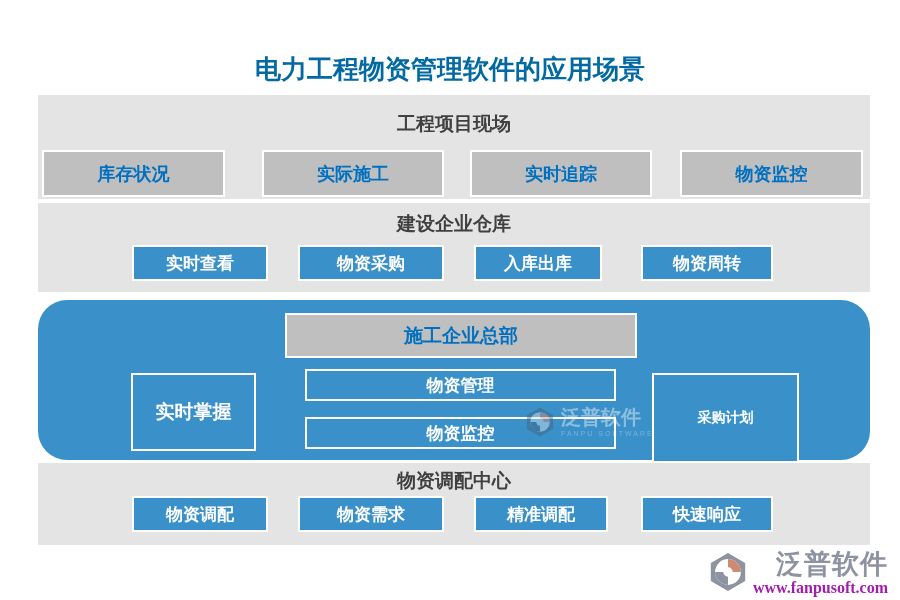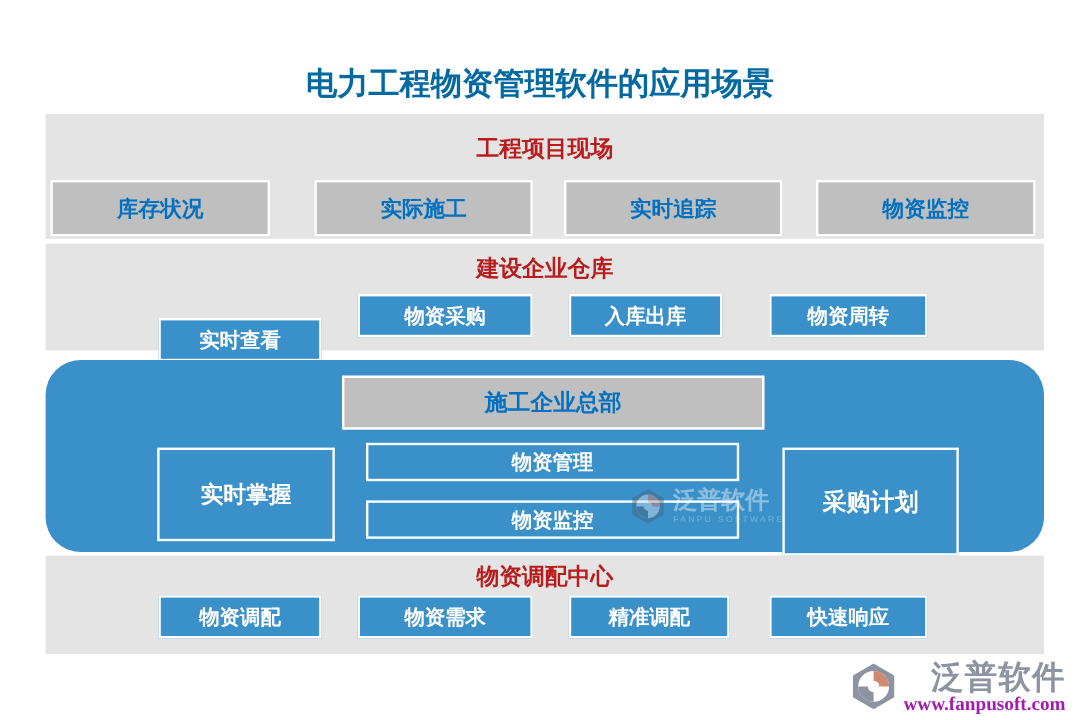--- a/index.html
+++ b/index.html
@@ -4,46 +4,46 @@
 <style>
   html,body{margin:0;padding:0;background:#fff;}
   body{width:900px;height:600px;font-family:"Liberation Sans","DejaVu Sans",sans-serif;}
   .page{position:relative;width:900px;height:600px;background:#fff;overflow:hidden;}
   .title{position:absolute;top:52px;left:0;width:100%;text-align:center;
          font-size:26px;font-weight:bold;color:#0369a1;}
   .section{position:absolute;left:38px;width:832px;}
   .sec-gray{background:#e4e4e4;}
   .sec-blue{background:#3a90c8;}
   .sec-header{position:absolute;left:0;width:100%;text-align:center;
-              color:#b91c1c;font-weight:bold;font-size:19px;}
+              color:#404040;font-weight:bold;font-size:19px;}
   .node{position:absolute;display:flex;align-items:center;justify-content:center;
         font-weight:bold;border:2px solid #fff;box-sizing:border-box;cursor:default;}
   .node-gray{background:#bfbfbf;color:#0070c0;font-size:18px;}
   .node-blue{background:#3a90c8;color:#fff;font-size:17px;}
 
   #sec1{top:95px;height:104px;}
   #sec1 .sec-header{top:16px;}
   #sec1 .b1{left:4px;top:55px;width:183px;height:47px;}
   #sec1 .b2{left:224px;top:55px;width:182px;height:47px;}
   #sec1 .b3{left:432px;top:55px;width:182px;height:47px;}
   #sec1 .b4{left:642px;top:55px;width:183px;height:47px;}
 
   #sec2{top:203px;height:89px;}
   #sec2 .sec-header{top:8px;}
-  #sec2 .b1{left:94px;top:42px;width:136px;height:36px;margin-top:20px;}
+  #sec2 .b1{left:94px;top:42px;width:136px;height:36px;}
   #sec2 .b2{left:260px;top:42px;width:146px;height:36px;}
   #sec2 .b3{left:436px;top:42px;width:128px;height:36px;}
   #sec2 .b4{left:603px;top:42px;width:132px;height:36px;}
 
   #sec3{top:300px;height:160px;border-radius:29px;}
   #sec3 .hq-header{left:247px;top:13px;width:352px;height:45px;font-size:19px;}
-  #sec3 .left-node{left:93px;top:73px;width:148px;height:78px;font-size:19px;}
+  #sec3 .left-node{left:93px;top:73px;width:125px;height:78px;font-size:19px;}
   #sec3 .mid1{left:267px;top:69px;width:311px;height:32px;}
   #sec3 .mid2{left:267px;top:117px;width:311px;height:32px;}
-  #sec3 .right-node{left:614px;top:73px;width:147px;height:90px;font-size:20px;}
+  #sec3 .right-node{left:614px;top:73px;width:147px;height:90px;font-size:14px;}
 
   .watermark{position:absolute;left:486px;top:106px;display:flex;align-items:center;
              gap:5px;z-index:5;opacity:0.55;pointer-events:none;}
   .watermark svg{width:32px;height:32px;opacity:0.85;}
   .wm-text{display:flex;flex-direction:column;line-height:1;}
   .wm-name{font-size:20px;font-weight:bold;color:rgba(255,255,255,0.75);}
   .wm-sub{font-size:7px;letter-spacing:2px;color:rgba(255,255,255,0.55);margin-top:3px;}
 
   #sec4{top:463px;height:82px;}
   #sec4 .sec-header{top:5px;}

